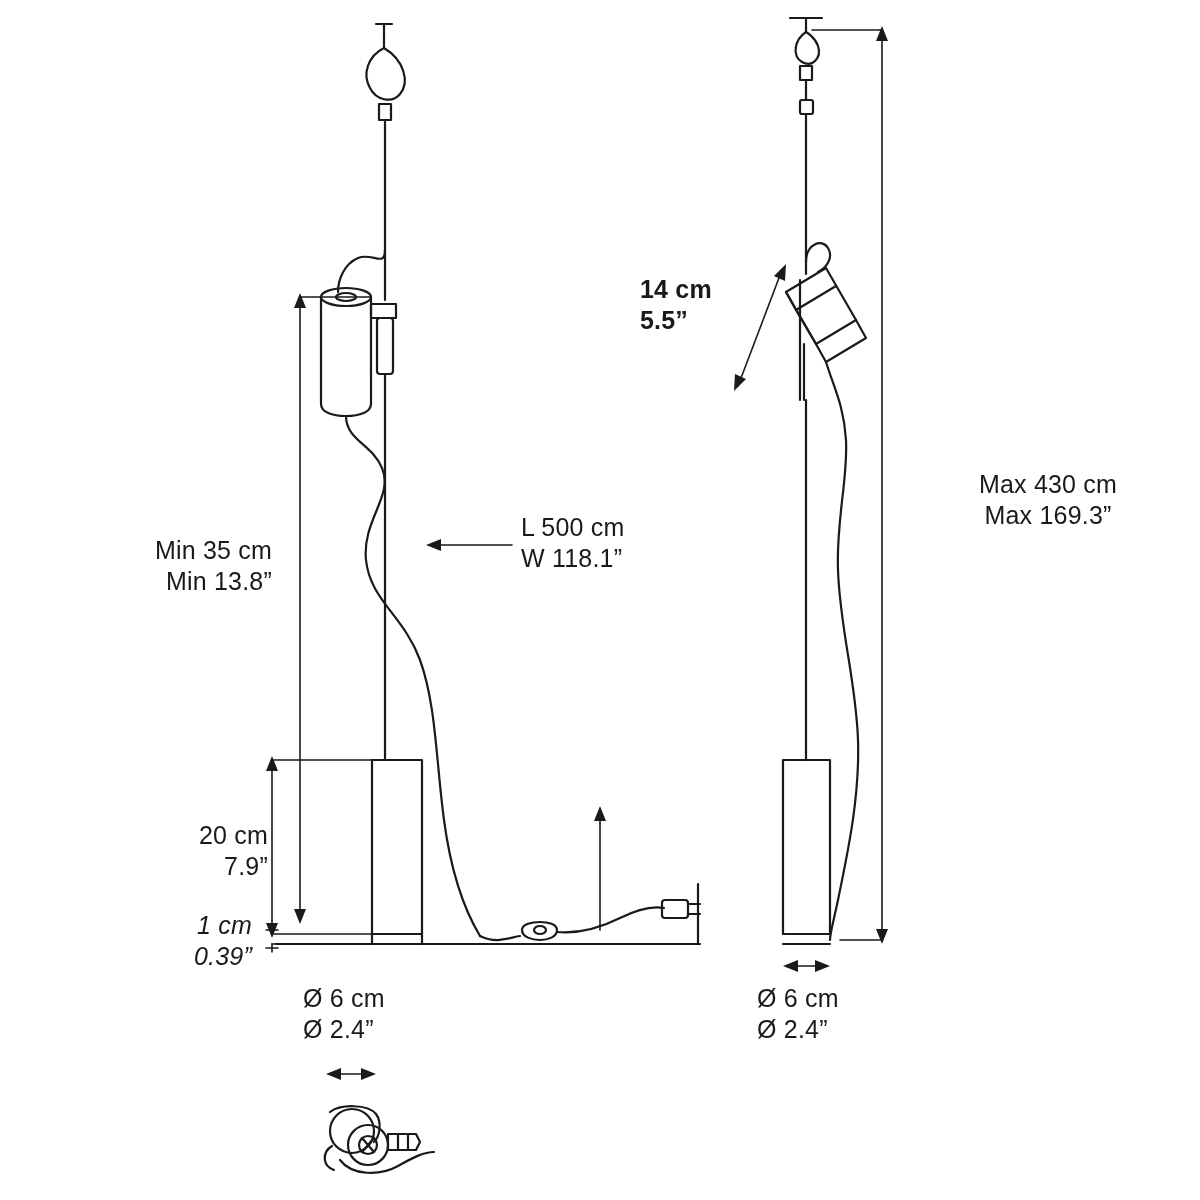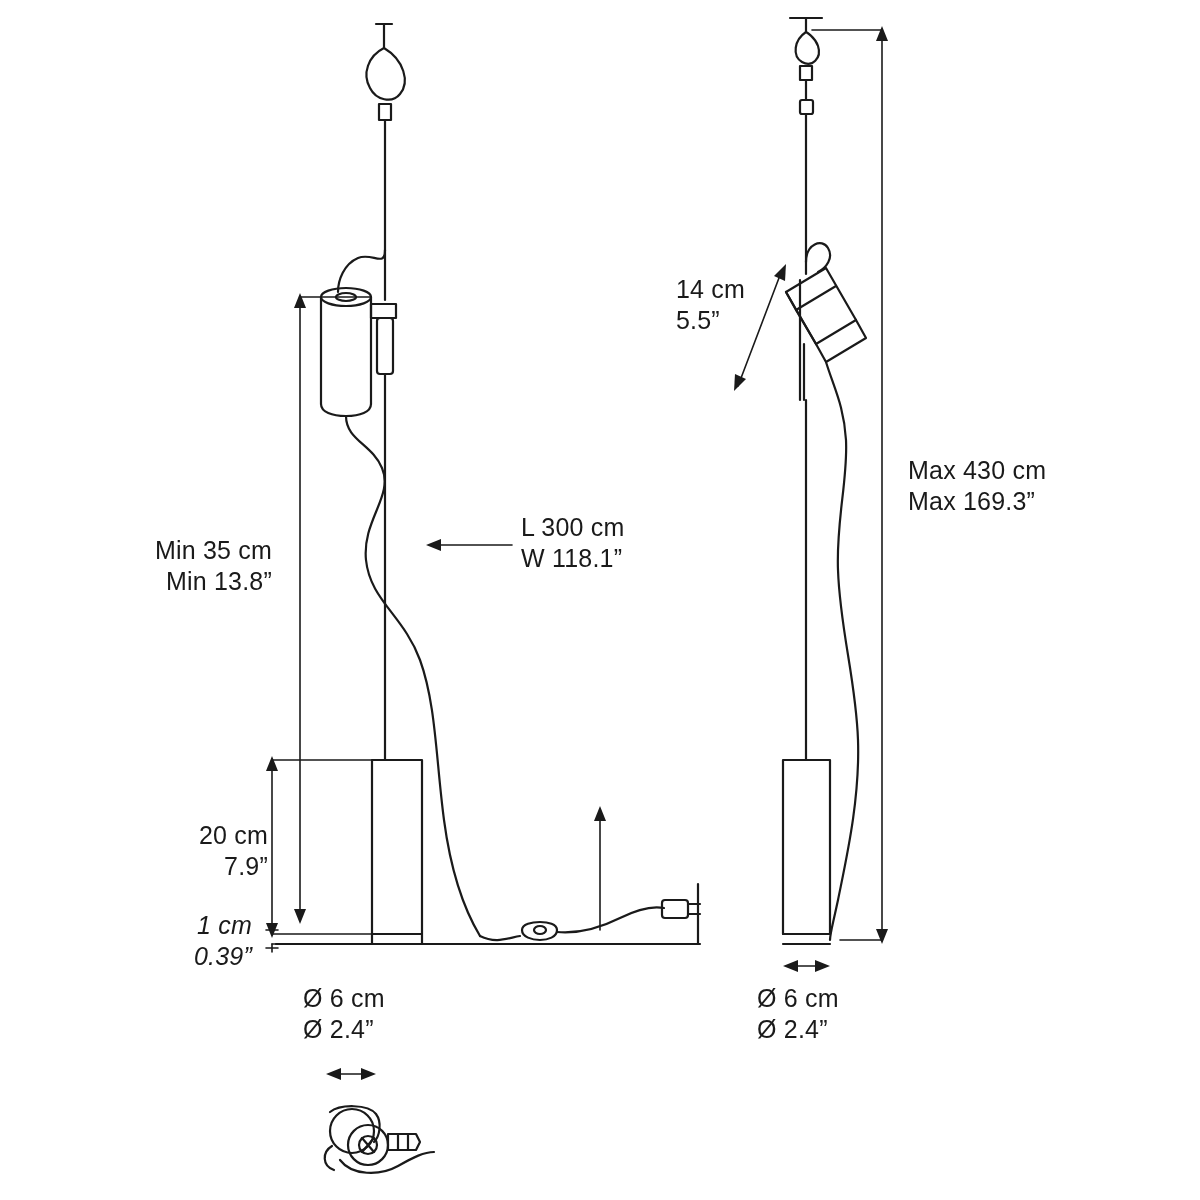--- a/index.html
+++ b/index.html
@@ -203,29 +203,29 @@
   <div class="dim-label right" style="left:72px; top:535px; width:200px;">Min 35 cm
 Min 13.8”</div>
 
 
   <div class="dim-label right" style="left:116px; top:820px; width:152px;">20 cm
 7.9”</div>
 
   <div class="dim-label right" style="left:90px; top:910px; width:162px;font-style:italic;">1 cm
 0.39”</div>
 
-  <div class="dim-label left" style="left:521px; top:512px; width:240px;">L 300 cm
+  <div class="dim-label left" style="left:521px; top:512px; width:240px;">L 500 cm
 W 118.1”</div>
 
 
   <div class="dim-label left" style="left:303px; top:983px; width:200px;">Ø 6 cm
 Ø 2.4”</div>
 
   <div class="dim-label left" style="left:757px; top:983px; width:200px;">Ø 6 cm
 Ø 2.4”</div>
 
-  <div class="dim-label left" style="left:676px; top:274px; width:150px;">14 cm
+  <div class="dim-label left" style="left:640px; top:274px; width:150px;font-weight:bold;">14 cm
 5.5”</div>
 
-  <div class="dim-label left" style="left:908px; top:455px; width:280px;">Max 430 cm
+  <div class="dim-label left" style="left:908px; top:469px; width:280px;text-align:center;">Max 430 cm
 Max 169.3”</div>
 
 </div>
 
 </body></html>

